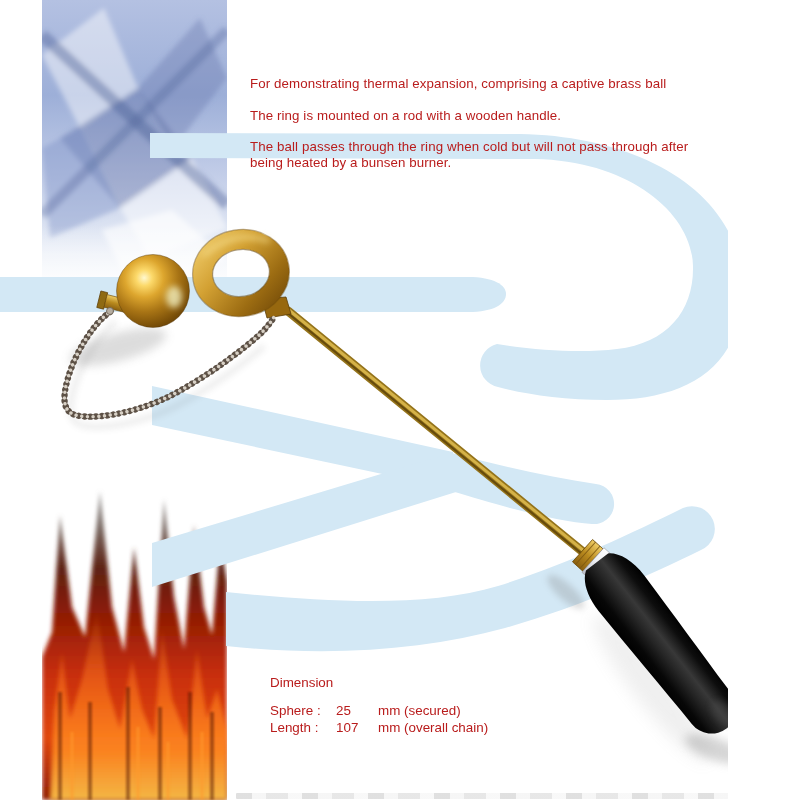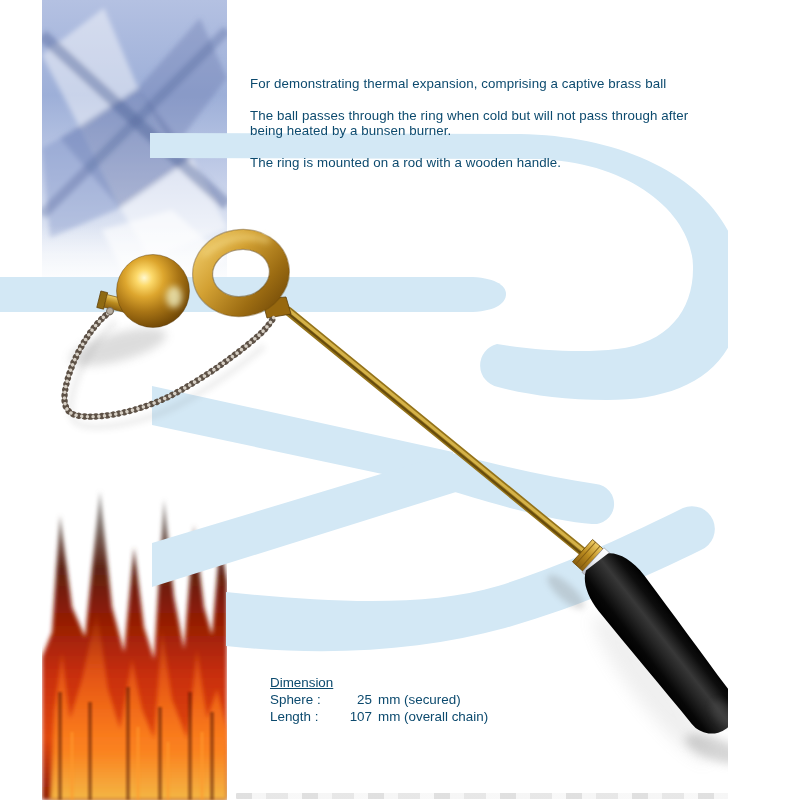--- a/index.html
+++ b/index.html
@@ -1,31 +1,31 @@
 <!DOCTYPE html>
 <html><head>
 <meta charset="utf-8">
 <style>
   html,body{margin:0;padding:0;background:#fff;}
   .canvas{position:relative;width:728px;height:800px;background:#fff;overflow:hidden;
-          font-family:"Liberation Sans", sans-serif;color:#0c4a6e;}
+          font-family:"Liberation Sans", sans-serif;color:#b91c1c;}
   .abs{position:absolute;}
   
   .ice{left:42px;top:0;width:185px;height:317px;}
   .fire{left:42px;top:487px;width:185px;height:313px;}
   .watermark{left:0;top:0;width:800px;height:800px;}
   .product{left:0;top:0;width:800px;height:800px;}
   
   .intro{left:250px;top:76px;width:526px;font-size:13.3px;line-height:15.6px;letter-spacing:.1px;}
   .intro p{margin:0 0 16px 0;}
   .dims{left:270px;top:674px;font-size:13.4px;line-height:17px;}
-  .dims .title{text-decoration:underline;margin-bottom:0;}
+  .dims .title{margin-bottom:11px;}
   .dim-row{display:flex;}
   .dim-label{width:66px;}
-  .dim-amount{width:36px;text-align:right;margin-right:6px;}
+  .dim-amount{width:36px;text-align:left;margin-right:6px;}
   
   .bottom-strip{left:236px;top:793px;width:552px;height:6px;opacity:.55;border-radius:1px;
     background:repeating-linear-gradient(90deg,#c7c7c7 0 16px,#efefef 16px 30px,#d4d4d4 30px 52px,#f3f3f3 52px 66px);}
 </style>
 </head>
 <body>
 
 <div class="canvas">
 
   <svg class="abs ice" viewBox="0 0 185 317" aria-hidden="true">
@@ -210,23 +210,23 @@
     <g fill="none" stroke-linecap="round">
       <path d="M110,312 C95,322 76,350 68,378 C61,402 64,414 80,416 C103,419 140,411 170,396 C205,378 240,352 258,336 C266,329 271,322 274,317" stroke="#5d5146" stroke-width="6.4" stroke-dasharray="0.1 5.6"></path>
       <path d="M110,312 C95,322 76,350 68,378 C61,402 64,414 80,416 C103,419 140,411 170,396 C205,378 240,352 258,336 C266,329 271,322 274,317" stroke="#d8d1c6" stroke-width="3.4" stroke-dasharray="0.1 5.6" stroke-dashoffset="-2.8"></path>
       <circle cx="110" cy="311" r="3.5" fill="#b5ada1" stroke="#6a5f52" stroke-width=".8"></circle>
     </g>
   </svg>
 
   <div class="abs intro">
     <p><span>For demonstrating thermal expansion, comprising a captive brass ball</span><br>
        </p>
+    <p><span>The ring is mounted on a rod with a wooden handle.</span></p>
     <p><span>The ball passes through the ring when cold but will not pass through after</span><br>
        <span>being heated by a bunsen burner.</span></p>
-    <p><span>The ring is mounted on a rod with a wooden handle.</span></p>
   </div>
 
   <div class="abs dims">
     <div class="title">Dimension</div>
     <div class="dim-row">
       <span class="dim-label">Sphere :</span>
       <span class="dim-amount">25</span>
       <span class="dim-detail">mm (secured)</span>
     </div>
     <div class="dim-row">

